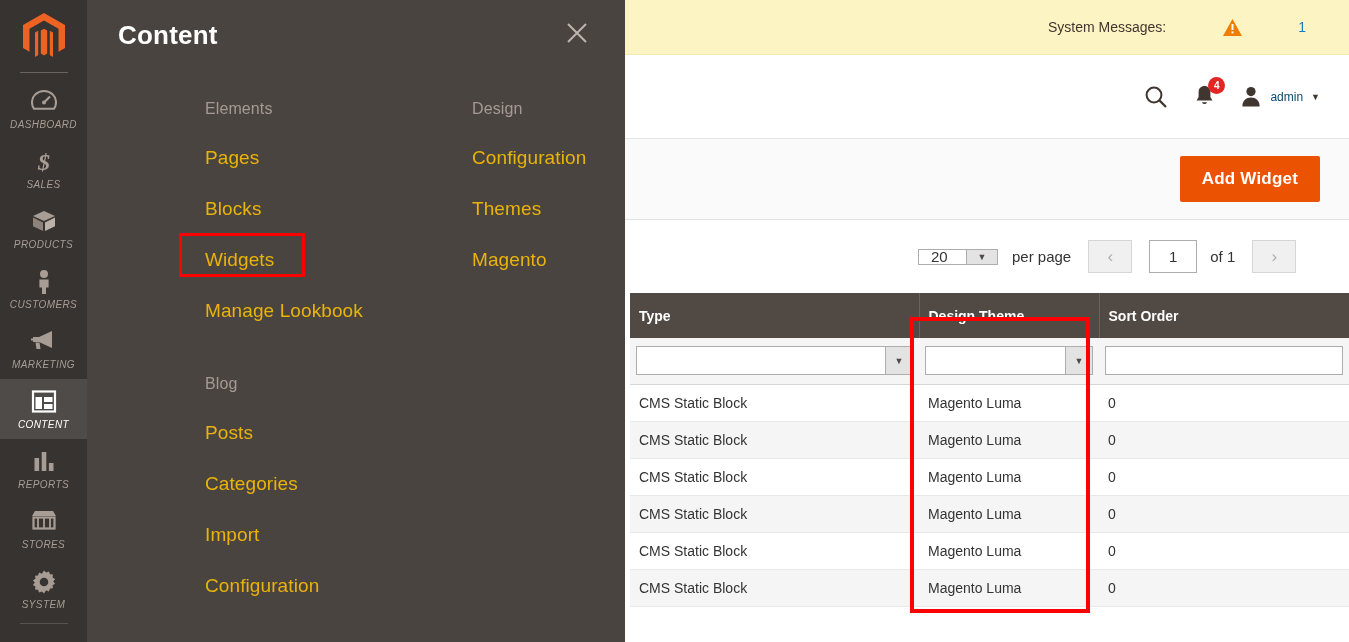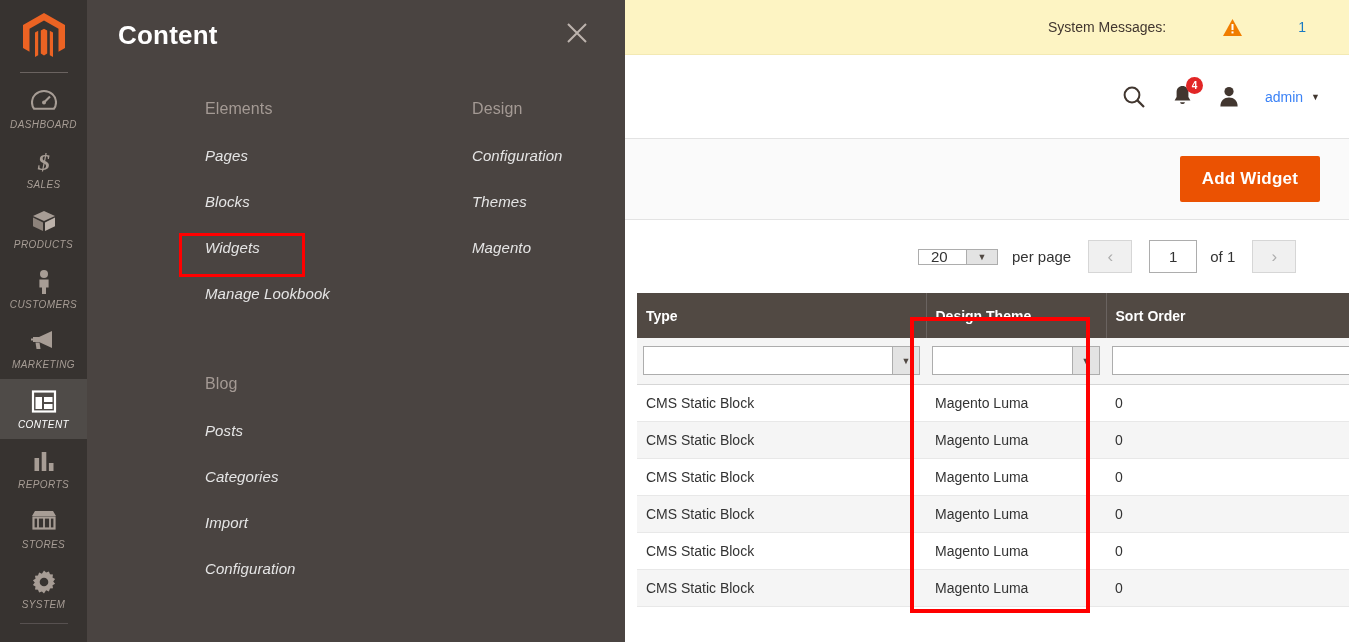--- a/index.html
+++ b/index.html
@@ -74,26 +74,25 @@
   .mcol { position: absolute; top: 100px; }
   #mcol-elements { left: 118px; }
   #mcol-design   { left: 385px; }
   .mcol-head {
     font-size: 16px; color: #a49a94;
     margin-bottom: 29px;
     letter-spacing: .1px;
   }
   .mlink {
     display: block;
-    font-size: 15px; color: #e5e5e5;
+    font-size: 19px; color: #eab308;
     margin-bottom: 29px;
     cursor: pointer; text-decoration: none;
     white-space: nowrap;
     letter-spacing: .1px;
-    font-style: italic;
   }
   #mcol-blog { position: absolute; left: 118px; top: 375px; }
 
   
   #hl-widgets {
     position: absolute;
     left: 92px; top: 233px; width: 126px; height: 44px;
     border: 3px solid #ff0000;
     pointer-events: none;
   }
@@ -123,21 +122,21 @@
   }
   .abar-btn { display: flex; align-items: center; cursor: pointer; position: relative; }
   #notif-badge {
     position: absolute; top: -8px; right: -10px;
     min-width: 17px; height: 17px; border-radius: 9px;
     background: #e22626; color: #fff;
     font-size: 10px; font-weight: bold;
     display: flex; align-items: center; justify-content: center;
     padding: 0 4px;
   }
-  #admin-name { font-size: 14px; color: #3b82f6; margin-left: 26px; }
+  #admin-name { font-size: 12px; color: #0c4a6e; margin-left: 9px; }
   #admin-caret { margin-left: 8px; font-size: 9px; color: #41362f; }
 
   
   #page-actions {
     height: 82px; background: #fafafa;
     border-top: 1px solid #e3e3e3;
     border-bottom: 1px solid #e3e3e3;
     display: flex; align-items: center; justify-content: flex-end;
     padding-right: 29px;
   }
@@ -180,21 +179,21 @@
   }
   #pg-input {
     width: 48px; height: 33px; border: 1px solid #adadad; background: #fff;
     font-size: 15px; color: #333; text-align: center;
     font-family: "Liberation Sans", sans-serif;
     margin-left: 17px;
   }
   #pg-of { font-size: 15px; color: #333; margin-left: 13px; }
 
   
-  #grid-wrap { position: relative; padding-left: 12px; }
+  #grid-wrap { position: relative; padding-left: 5px; }
   table#grid { width: 100%; border-collapse: collapse; table-layout: fixed; }
   table#grid th {
     background: #514943; color: #ffffff;
     font-size: 14px; font-weight: bold; text-align: left;
     padding: 13px 0 12px 9px;
     border-right: 1px solid #6a6360;
     height: 45px;
   }
   table#grid th:last-child { border-right: none; }
   tr#filter-row td {

